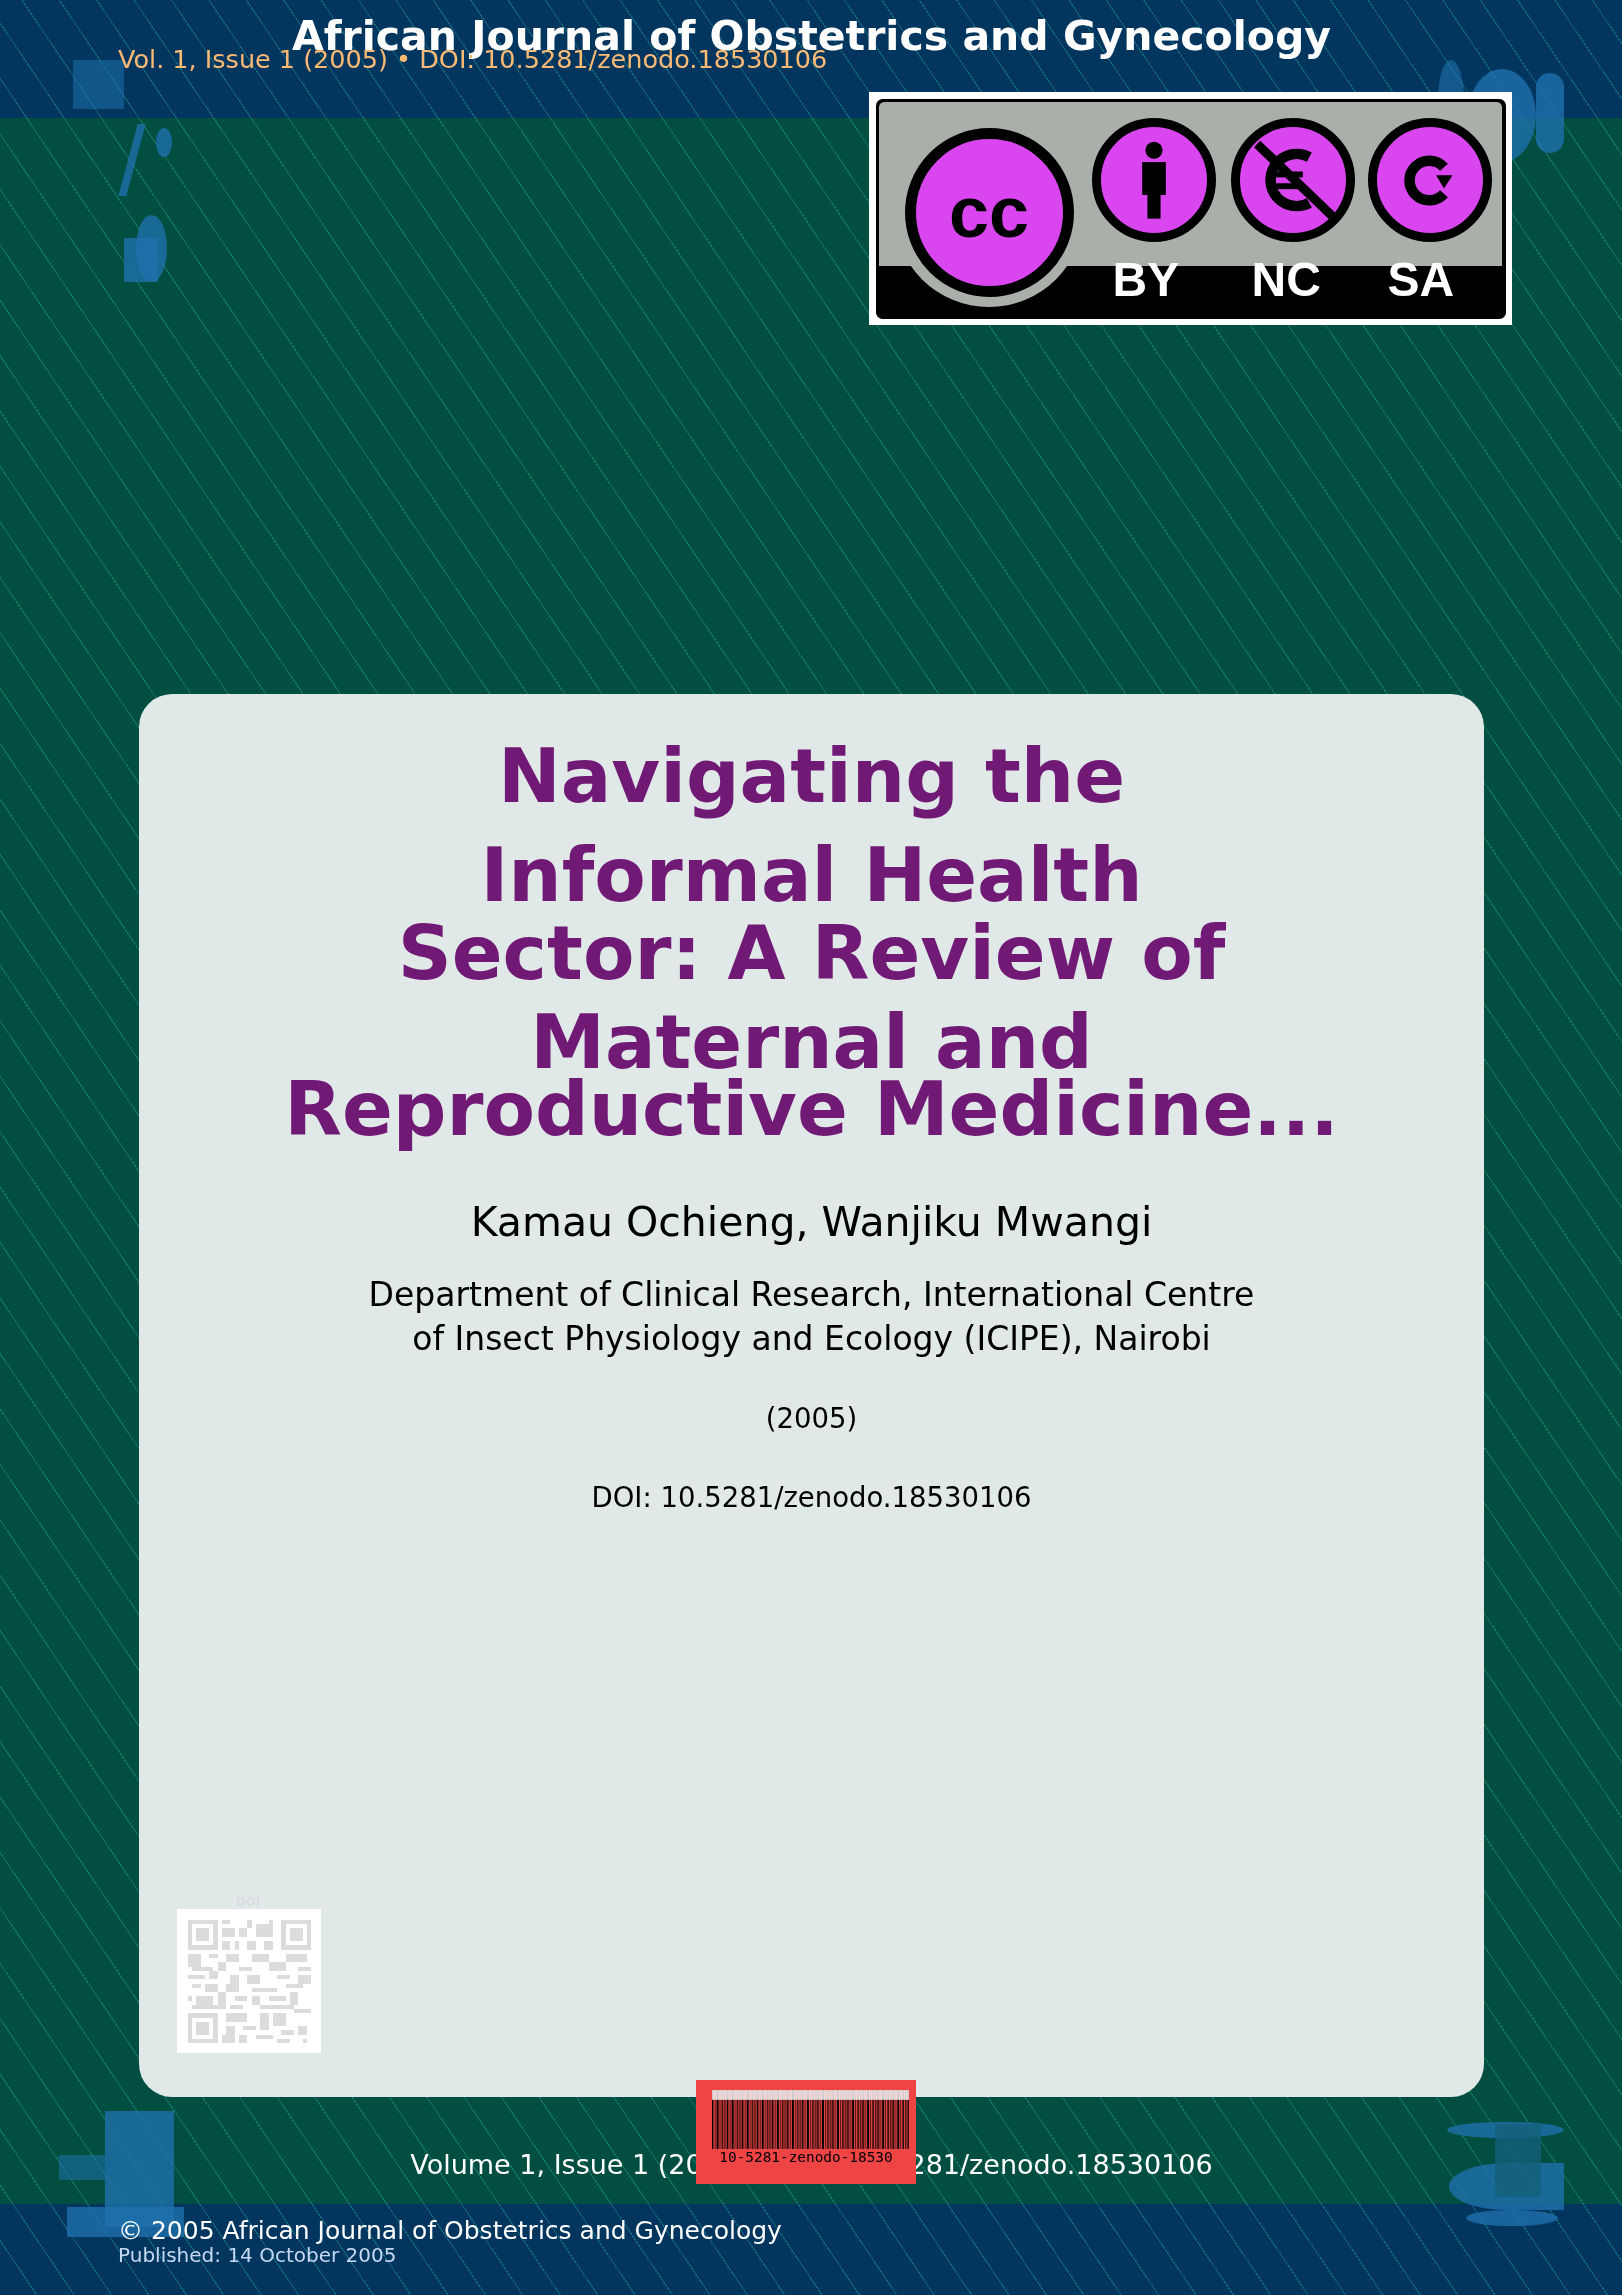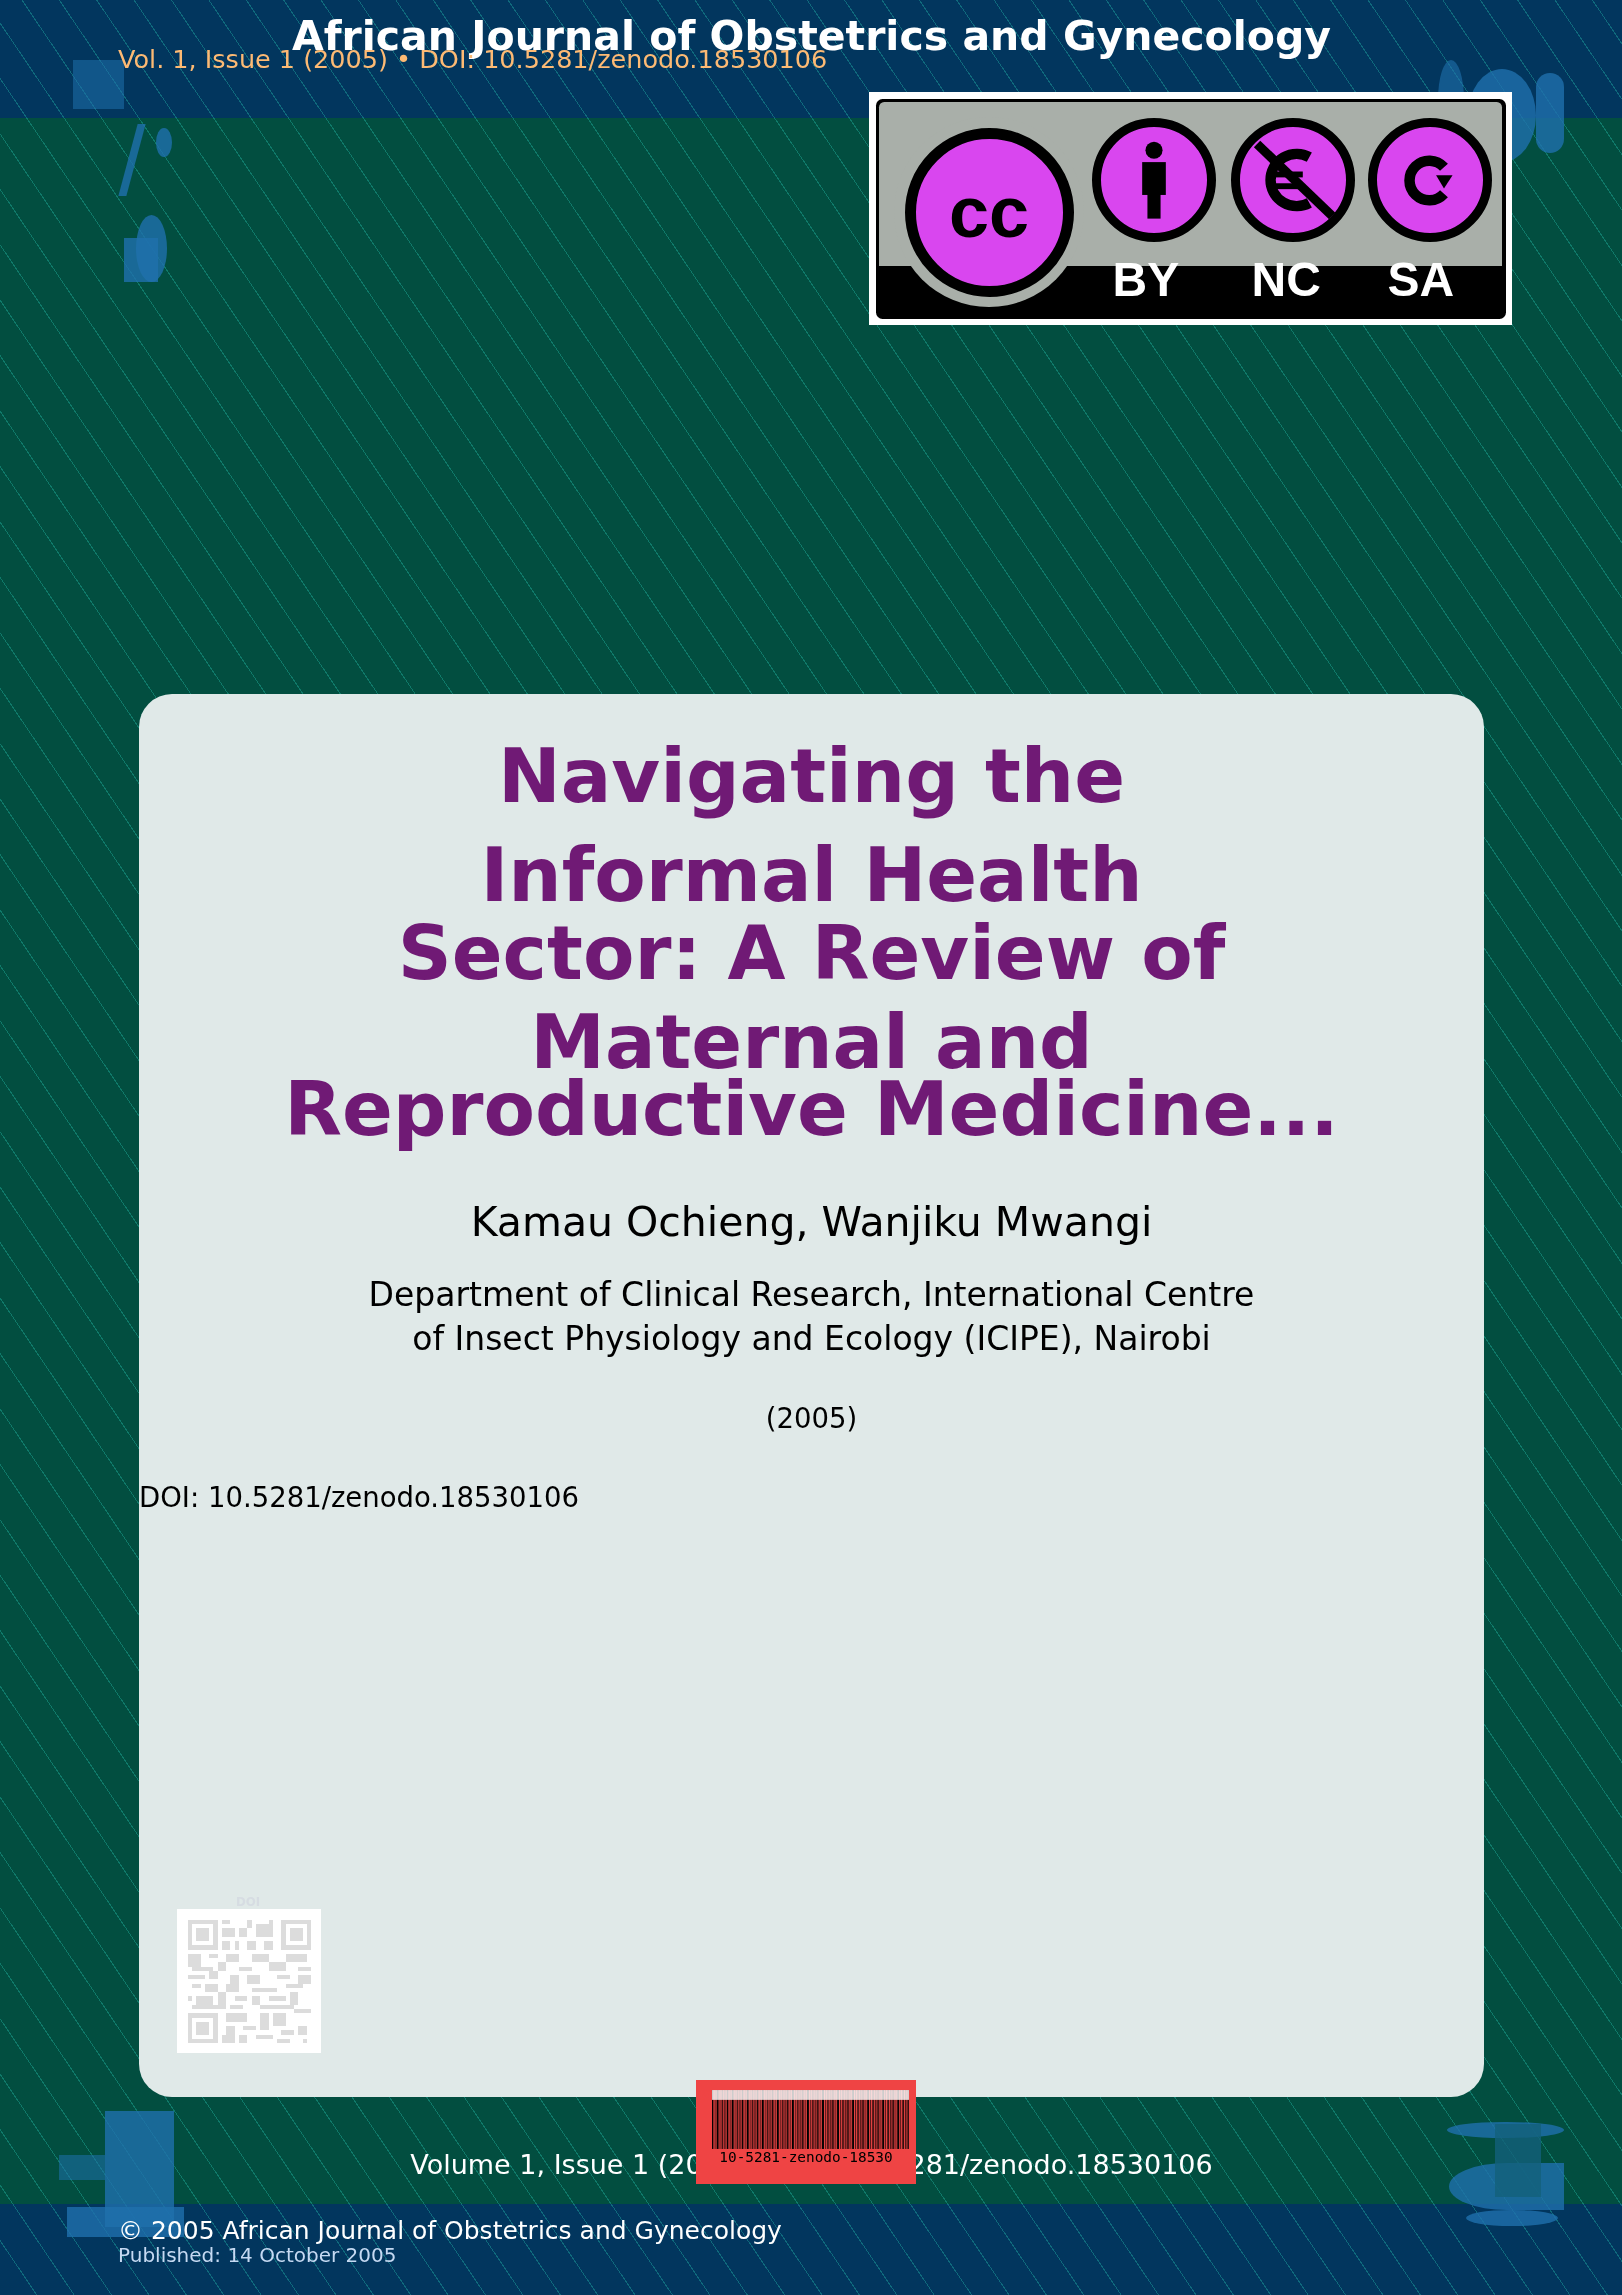--- a/index.html
+++ b/index.html
@@ -15,21 +15,21 @@
   .cc-inner { position:absolute; left:6.5px; top:6.5px; right:6.5px; bottom:6.5px; background:#000; border-radius:6.5px; overflow:hidden; }
   .cc-gray { position:absolute; left:3.9px; top:3.9px; right:3.9px; height:164px; background:#A9AFA9; border-radius:5.2px 5.2px 0 0; }
   .cc-circle { position:absolute; border-radius:50%; background:#d946ef; border:11.8px solid #000; box-sizing:border-box; display:flex; align-items:center; justify-content:center; font-weight:bold; color:#000; }
   .cc-big-ring { position:absolute; left:18.3px; top:18.3px; width:190px; height:190px; border-radius:50%; background:#A9AFA9; }
   .cc-label { position:absolute; bottom:11.8px; color:#fff; font-weight:bold; font-size:48px; font-family:"Liberation Sans", sans-serif; }
   .card { position:absolute; left:139px; top:694px; width:1345px; height:1403px; background:#E0E9E8; border-radius:33px; z-index:3; }
   .title { position:absolute; left:0; width:100%; text-align:center; font-weight:bold; font-size:75px; color:#701a75; line-height:78px; }
   .authors { position:absolute; left:0; width:100%; top:504px; text-align:center; font-size:41px; color:#000; }
   .affil { position:absolute; left:0; width:100%; top:579px; text-align:center; font-size:33px; line-height:44px; color:#000; }
   .cite { position:absolute; left:0; width:100%; top:707px; text-align:center; font-size:27.5px; line-height:34px; color:#000; }
-  .doi { position:absolute; left:0; width:100%; top:787px; font-size:27.5px; color:#000; }
+  .doi { position:absolute; left:0; width:100%; top:787px; text-align:center; font-size:27.5px; color:#000; }
   .qr-label { position:absolute; left:97px; top:1201px; font-size:11.8px; color:#D6DCE2; font-weight:bold; }
   .qr { position:absolute; left:38px; top:1215px; width:144px; height:144px; background:#fff; }
   .qr svg { position:absolute; left:10.5px; top:10.5px; }
   .bottom-line { position:absolute; left:0; width:1623px; top:2149px; text-align:center; color:#fff; font-size:27px; z-index:4; }
   .barcode { position:absolute; left:696px; top:2080px; width:220px; height:104px; background:#ef4444; z-index:7; }
   .barcode-text { position:absolute; left:0; width:100%; top:69px; text-align:center; font-family:"DejaVu Sans Mono", monospace; font-size:14.4px; color:#000; }
   .footer-copy { position:absolute; left:118px; top:2216px; color:#fff; font-size:25px; z-index:5; }
   .footer-pub { position:absolute; left:118px; top:2243px; color:#C5D9F2; font-size:20px; z-index:5; }
 </style>
 </head>

